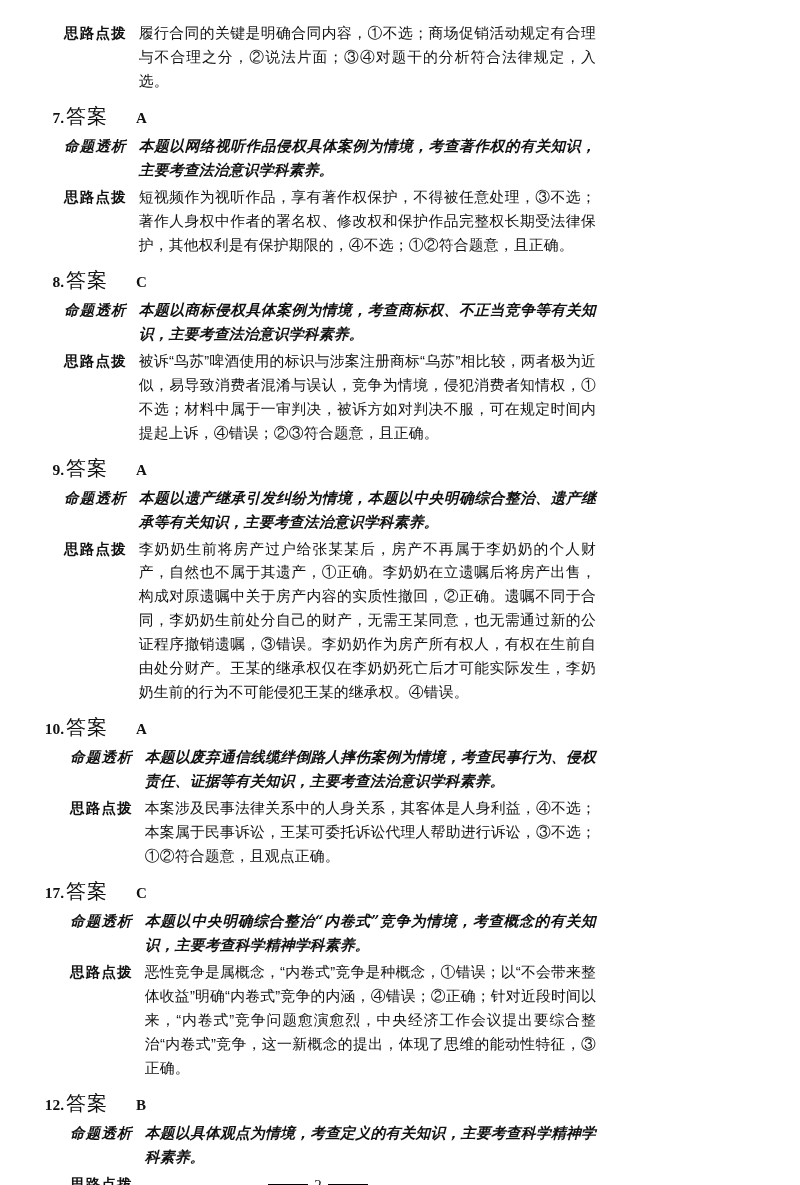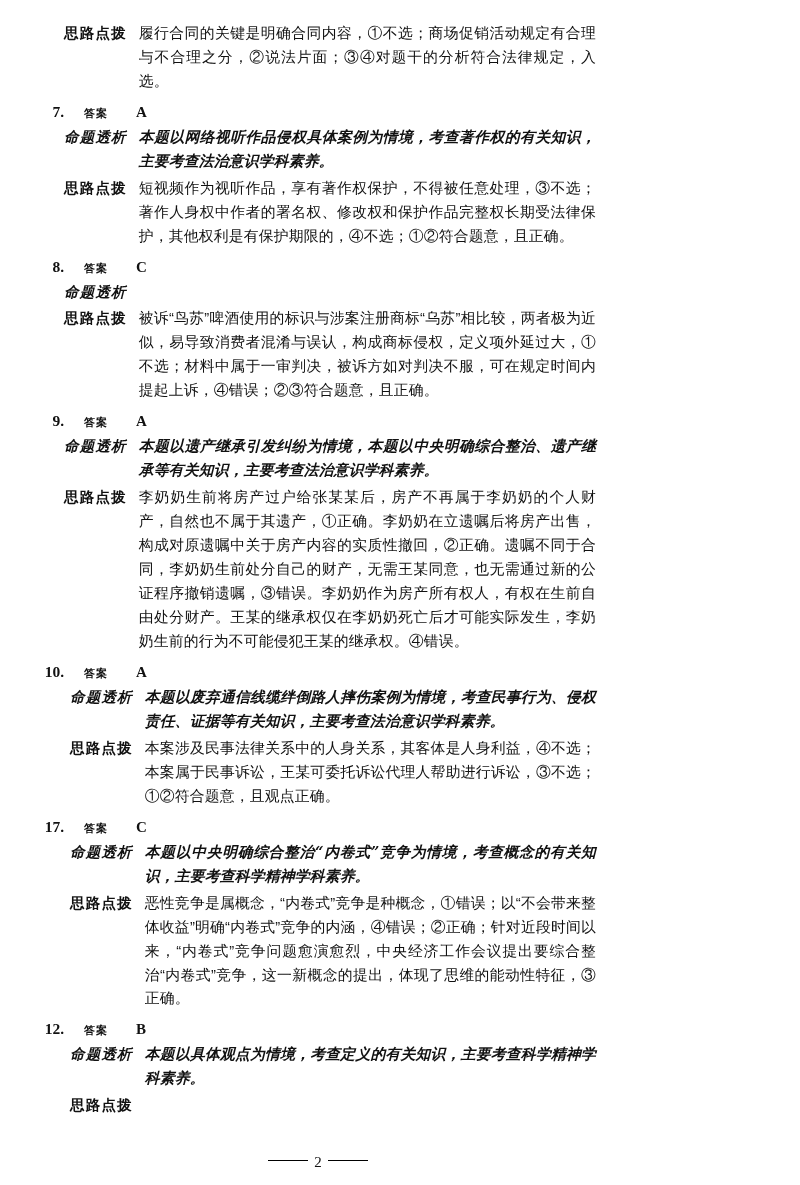--- a/index.html
+++ b/index.html
@@ -33,23 +33,23 @@
   .ansnum {
     font-family: "Liberation Serif", "DejaVu Serif", serif;
     font-size: 15.5px;
     font-weight: 700;
     min-width: 30px;
     text-align: right;
     letter-spacing: 0;
   }
   .anslabel {
     font-family: "DejaVu Sans", "Liberation Sans", sans-serif;
-    font-size: 11px;
-    font-weight: 700;
-    margin-left: 20px;
+    font-size: 20px;
+    font-weight: 400;
+    margin-left: 2px;
     letter-spacing: 1px;
   }
   .ansval {
     font-family: "Liberation Serif", "DejaVu Serif", serif;
     font-size: 15px;
     font-weight: 700;
     margin-left: 28px;
     letter-spacing: 0.5px;
   }
   .para {
@@ -148,24 +148,25 @@
   </div>
 
   <div class="block">
     <div class="ansline">
       <span class="ansnum">8.</span>
       <span class="anslabel">答案</span>
       <span class="ansval">C</span>
     </div>
     <div class="para hang">
       <span class="tag kaiti">命题透析</span>
-    </div>
-    <div class="para hang">
-      <span class="tag hei">思路点拨</span>
-      <span class="body-text">被诉“鸟苏”啤酒使用的标识与涉案注册商标“乌苏”相比较，两者极为近似，易导致消费者混淆与误认，构成商标侵权，定义项外延过大，①不选；材料中属于一审判决，被诉方如对判决不服，可在规定时间内提起上诉，④错误；②③符合题意，且正确。</span>
+      <span class="body-text kai">本题以商标侵权具体案例为情境，考查商标权、不正当竞争等有关知识，主要考查法治意识学科素养。</span>
+    </div>
+    <div class="para hang">
+      <span class="tag hei">思路点拨</span>
+      <span class="body-text">被诉“鸟苏”啤酒使用的标识与涉案注册商标“乌苏”相比较，两者极为近似，易导致消费者混淆与误认，竞争为情境，侵犯消费者知情权，①不选；材料中属于一审判决，被诉方如对判决不服，可在规定时间内提起上诉，④错误；②③符合题意，且正确。</span>
     </div>
   </div>
 
   <div class="block">
     <div class="ansline">
       <span class="ansnum">9.</span>
       <span class="anslabel">答案</span>
       <span class="ansval">A</span>
     </div>
     <div class="para hang">

